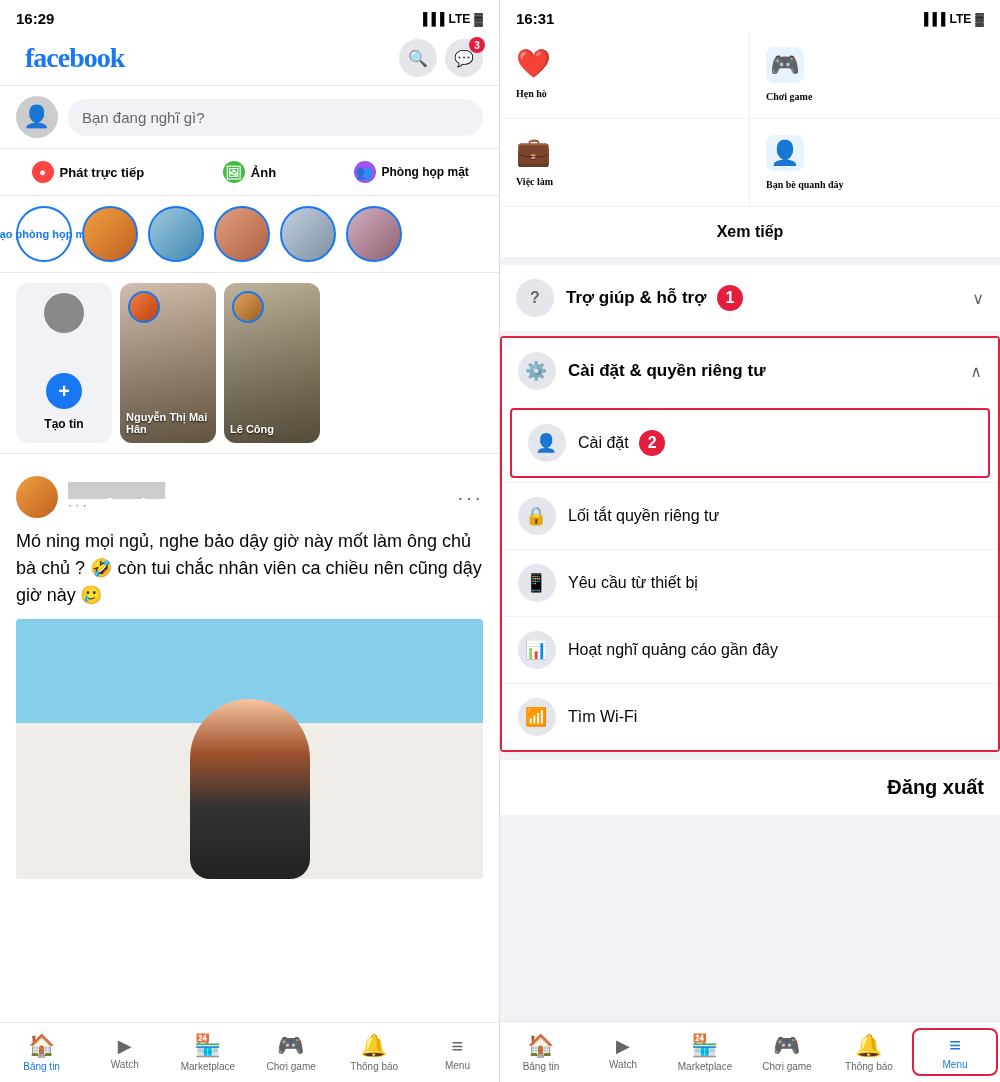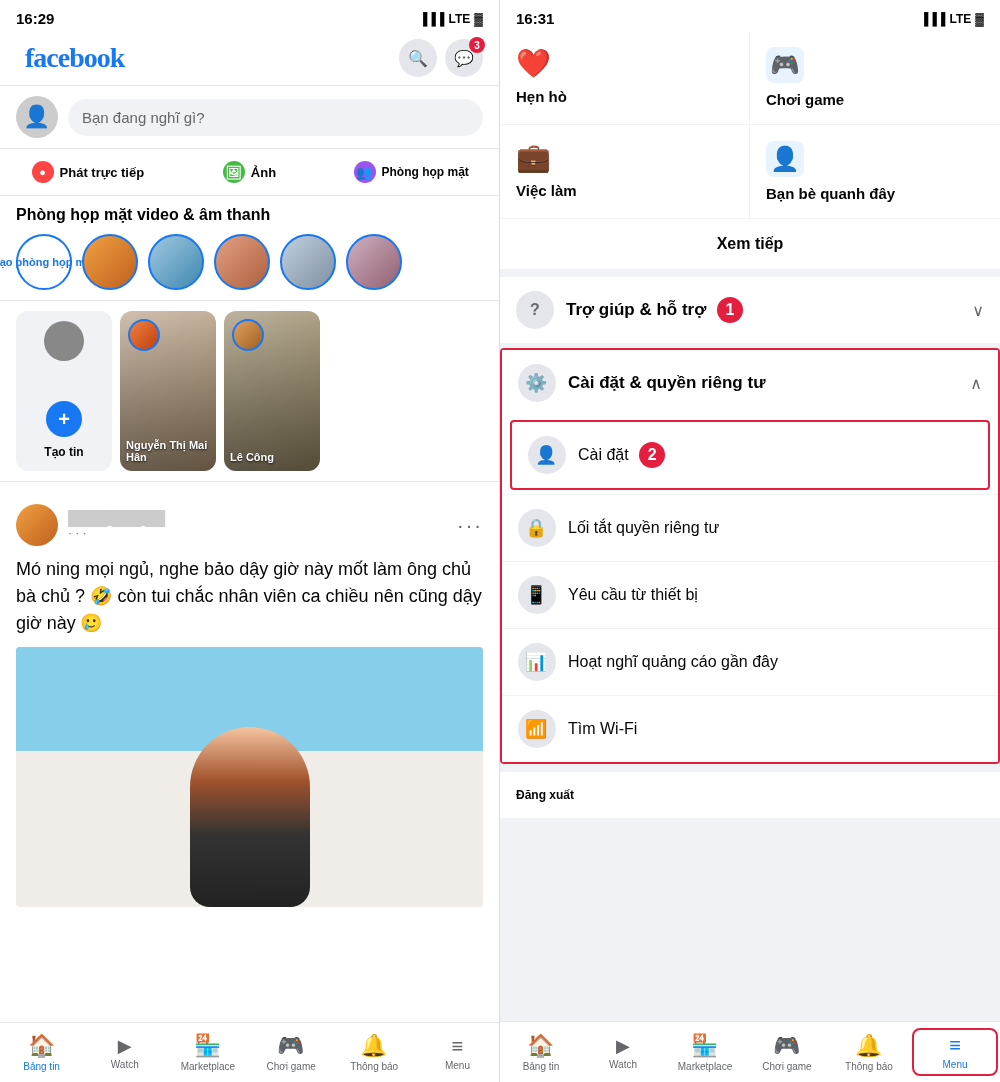--- a/index.html
+++ b/index.html
@@ -390,22 +390,22 @@
       flex-shrink: 0;
     }
     .settings-item-label { font-size: 16px; color: #050505; }
 
     .logout-section {
       background: #fff;
       margin-bottom: 8px;
     }
     .logout-btn {
       padding: 16px;
-      text-align: left;
-      font-size: 12px; font-weight: 600;
+      text-align: right;
+      font-size: 20px; font-weight: 600;
       color: #050505;
       cursor: pointer;
     }
 
     
     .step-number {
       display: inline-flex;
       align-items: center; justify-content: center;
       width: 26px; height: 26px;
       background: #e41e3f;
@@ -455,21 +455,21 @@
       display: flex;
       flex-direction: column;
       align-items: flex-start;
       padding: 16px;
       gap: 8px;
       cursor: pointer;
       border-bottom: 1px solid #f0f2f5;
     }
     .top-menu-item:nth-child(odd) { border-right: 1px solid #f0f2f5; }
     .top-menu-emoji { font-size: 28px; }
-    .top-menu-label { font-size: 15px; font-weight: 600; color: #050505; }
+    .top-menu-label { font-size: 10px; font-weight: 600; color: #050505; font-family: Liberation Serif, serif; }
   </style>
 </head>
 <body>
 
 <div class="left-panel">
 
   <div class="status-bar-left">
     <span class="status-time">16:29</span>
     <div class="status-icons">
       <span>▐▐▐</span>
@@ -511,21 +511,20 @@
     </button>
     <button class="action-btn room-btn">
       <div class="icon-circle" style="background:#9955ee">
           <span style="color:#fff">👥</span>
         </div>
       <span style="font-size:12px;font-weight:600;color:#050505">Phòng họp mặt</span>
     </button>
   </div>
 
   <div class="rooms-section">
-    <div class="rooms-title">Phòng họp mặt video &amp; âm thanh</div>
     <div class="rooms-row">
       <div class="create-room-btn">
         <div class="create-room-icon">
           <span style="font-size:11px;font-weight:700;color:#1877f2">Tạo phòng họp mặt</span>
         </div>
       </div>
       <div class="room-avatar" style="background:linear-gradient(135deg,#f0a040,#c06020)"></div>
       <div class="room-avatar" style="background:linear-gradient(135deg,#a0c8e0,#4088b0)"></div>
       <div class="room-avatar" style="background:linear-gradient(135deg,#e0a080,#b06040)"></div>
       <div class="room-avatar" style="background:linear-gradient(135deg,#c0d0e0,#8090a0)"></div>

